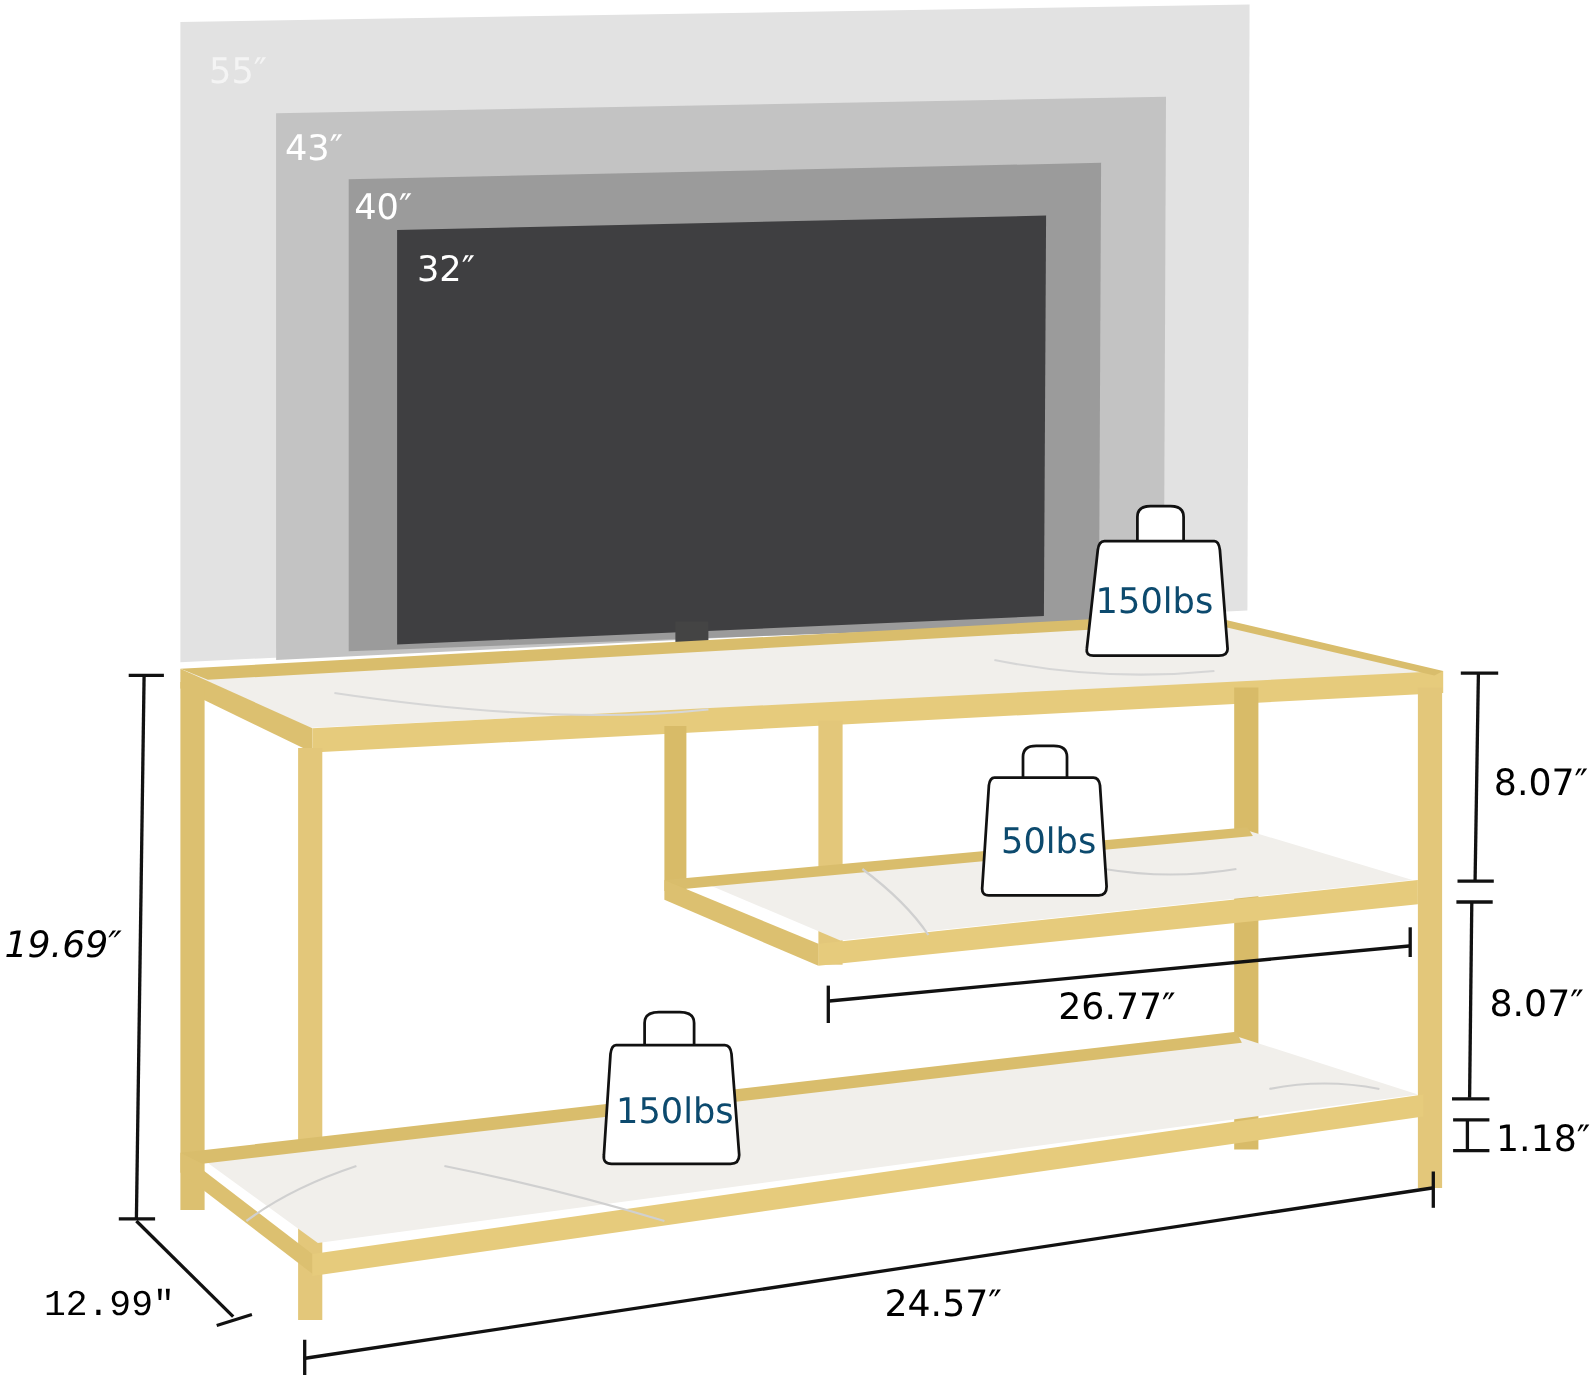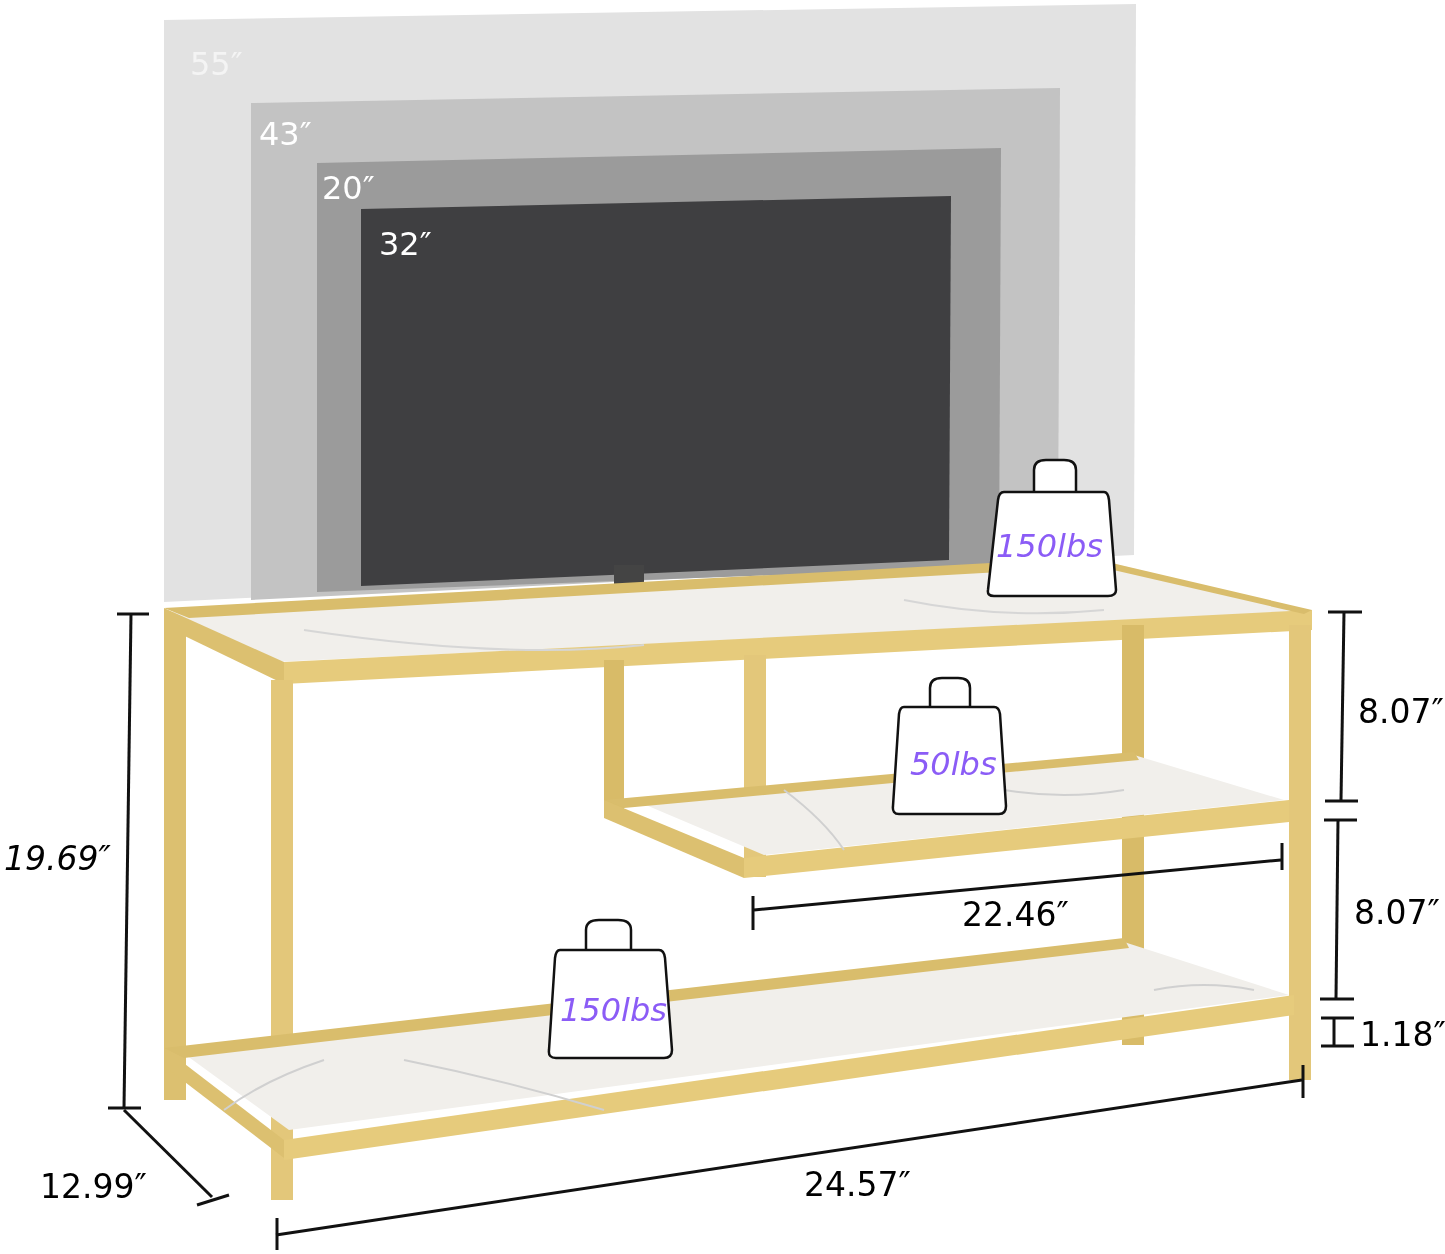--- a/index.html
+++ b/index.html
@@ -4,21 +4,21 @@
 <style>
   html, body { margin: 0; padding: 0; background: #ffffff; }
   body { width: 1445px; height: 1254px; overflow: hidden; position: relative;
          font-family: "DejaVu Sans", "Liberation Sans", sans-serif; }
   #stage { position: absolute; left: 4px; top: 0; width: 1180px; height: 1254px; }
   svg { position: absolute; left: 0; top: 0; }
   .lbl { position: absolute; white-space: nowrap; line-height: 1; }
   .tv-lbl { color: #ffffff; font-size: 32px; font-weight: normal; }
   .tv-lbl.l55 { color: #f4f4f4; }
   .dim-lbl { color: #000000; font-size: 33px; }
-  .wt-lbl { color: #8b5cf6; font-size: 32px; text-align: left; font-style: italic; }
+  .wt-lbl { color: #0c4a6e; font-size: 32px; text-align: left; }
 </style>
 </head>
 <body>
 
 <div id="stage">
 <svg width="1445" height="1254" viewBox="0 0 1445 1254">
 
   <g>
     <polygon points="160,20 1132,4 1130,555 160,602" fill="#e2e2e2"></polygon>
     <polygon points="247,103 1056,88 1054,560 247,600" fill="#c3c3c3"></polygon>
@@ -104,27 +104,27 @@
     <line x1="1316" y1="999" x2="1350" y2="999"></line>
 
     <line x1="1330" y1="1018" x2="1330" y2="1046"></line>
     <line x1="1317" y1="1018" x2="1350" y2="1018"></line>
     <line x1="1317" y1="1046" x2="1350" y2="1046"></line>
   </g>
 </svg>
 
 <div class="lbl tv-lbl l55" style="left:186px;top:48px;">55″</div>
 <div class="lbl tv-lbl" style="left:255px;top:118px;">43″</div>
-<div class="lbl tv-lbl" style="left:318px;top:172px;">20″</div>
+<div class="lbl tv-lbl" style="left:318px;top:172px;">40″</div>
 <div class="lbl tv-lbl" style="left:375px;top:228px;text-align:right;">32″</div>
 
 <div class="lbl wt-lbl" style="left:992px;top:530px;">150lbs</div>
 <div class="lbl wt-lbl" style="left:906px;top:748px;">50lbs</div>
 <div class="lbl wt-lbl" style="left:556px;top:994px;">150lbs</div>
 
 <div class="lbl dim-lbl" style="left:0px;top:842px;font-style:italic;">19.69″</div>
-<div class="lbl dim-lbl" style="left:36px;top:1170px;">12.99″</div>
+<div class="lbl dim-lbl" style="left:36px;top:1170px;font-family:Liberation Mono, monospace;">12.99″</div>
 <div class="lbl dim-lbl" style="left:800px;top:1168px;">24.57″</div>
-<div class="lbl dim-lbl" style="left:958px;top:898px;">22.46″</div>
+<div class="lbl dim-lbl" style="left:958px;top:898px;">26.77″</div>
 <div class="lbl dim-lbl" style="left:1354px;top:695px;">8.07″</div>
 <div class="lbl dim-lbl" style="left:1350px;top:896px;">8.07″</div>
 <div class="lbl dim-lbl" style="left:1356px;top:1018px;">1.18″</div>
 </div>
 
 </body></html>

